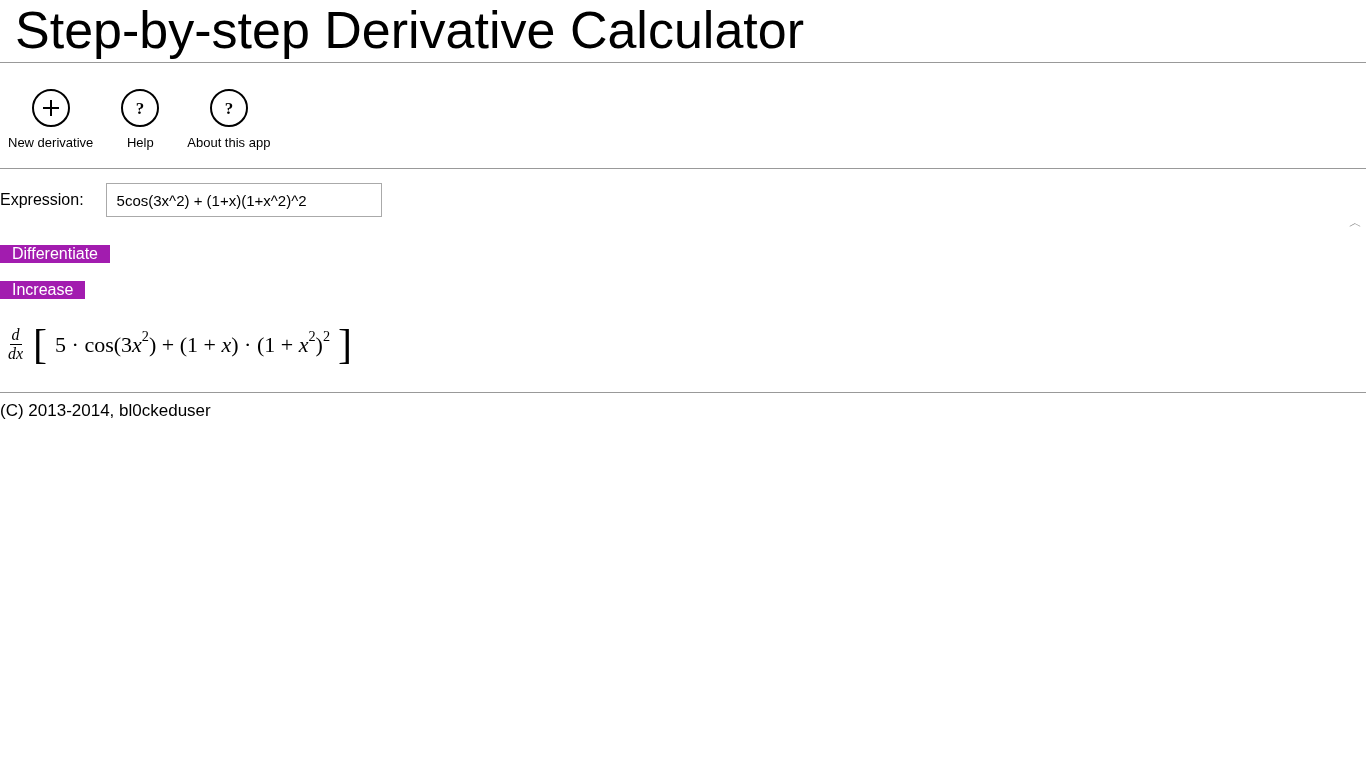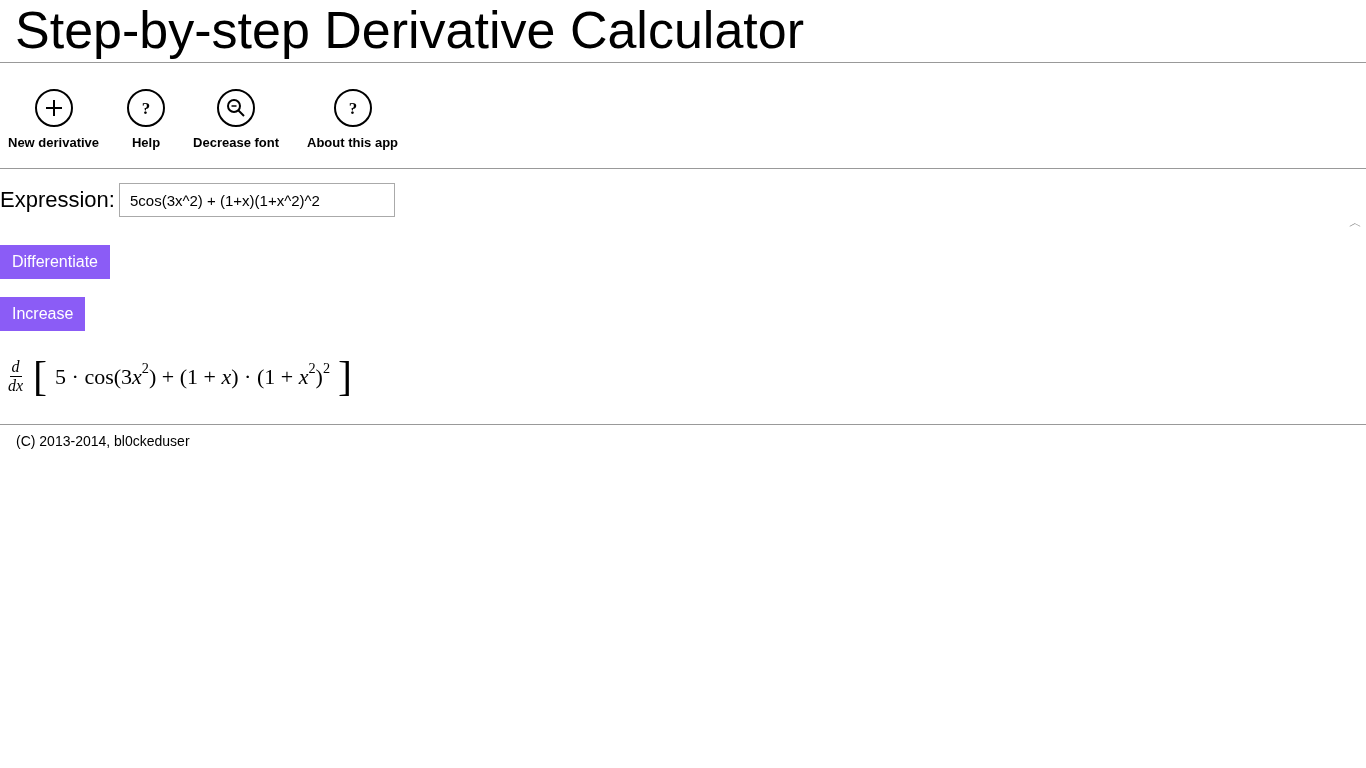--- a/index.html
+++ b/index.html
@@ -32,40 +32,40 @@
       cursor: pointer;
       font-family: "Segoe UI", sans-serif;
     }
     .tool .icon {
       width: 38px; height: 38px;
       border: 2px solid black;
       border-radius: 50%;
       display: flex; align-items: center; justify-content: center;
       margin-bottom: 8px;
     }
-    .tool .label { font-size: 13px; font-weight: 700; text-align: right; }
+    .tool .label { font-size: 13px; font-weight: 400; text-align: right; }
     .content { padding: 14px 0 0 0; font-family: "Segoe UI", sans-serif; }
     .row { display: flex; align-items: center; margin-bottom: 10px; }
-    .row label { font-size: 22px; margin-right: 4px; }
+    .row label { font-size: 16px; margin-right: 22px; }
     input[type=text] {
       height: 32px;
       border: 1px solid #aaa;
       padding: 16px 10px;
       font-size: 15px;
       font-family: "Segoe UI", sans-serif;
       outline: none;
     }
     .expr-input { width: 276px; }
     .var-input  { width: 276px; }
     .btn {
       display: inline-block;
-      background: #8b5cf6;
+      background: #a21caf;
       color: white;
       border: none;
-      padding: 8px 12px;
+      padding: 0 12px;
       font-size: 16px;
       font-family: "Segoe UI", sans-serif;
       cursor: pointer;
       margin-top: 18px;
     }
     .math-preview {
       font-family: "Cambria Math", "Times New Roman", serif;
       font-size: 22px;
       margin: 28px 0 30px 6px;
       display: flex;
@@ -83,21 +83,21 @@
     .bigbracket {
       font-size: 42px; line-height: 0.8;
       font-family: "Cambria Math", serif;
     }
     .mathexpr {
       font-style: normal;
       font-family: "Cambria Math", "Times New Roman", serif;
     }
     .mathexpr i { font-style: italic; }
     sup { font-size: 0.65em; position: relative; top: -0.2em; }
-    .footer { font-size: 14px; padding: 8px 16px; font-family: "Segoe UI", sans-serif; }
+    .footer { font-size: 17px; padding: 8px 0; font-family: "Segoe UI", sans-serif; }
     .scroll-up {
       position: absolute;
       right: 4px;
       top: 214px;
       color: #888;
       font-size: 13px;
       font-family: "Segoe UI Symbol", sans-serif;
     }
   </style>
 </head>
@@ -116,30 +116,20 @@
     </span>
     <span class="label">New derivative</span>
   </div>
   <div class="tool">
     <span class="icon">
       <svg width="18" height="20" viewBox="0 0 18 20">
           <text x="9" y="16" font-size="17" font-family="Segoe UI" font-weight="600" text-anchor="middle">?</text>
         </svg>
     </span>
     <span class="label">Help</span>
-  </div>
-  <div class="tool">
-    <span class="icon">
-      <svg width="22" height="22" viewBox="0 0 22 22">
-          <circle cx="9" cy="9" r="6" fill="none" stroke="black" stroke-width="2"></circle>
-          <line x1="13.5" y1="13.5" x2="19" y2="19" stroke="black" stroke-width="2"></line>
-          <line x1="6.5" y1="9" x2="11.5" y2="9" stroke="black" stroke-width="1.5"></line>
-        </svg>
-    </span>
-    <span class="label">Decrease font</span>
   </div>
   <div class="tool">
     <span class="icon">
       <svg width="18" height="20" viewBox="0 0 18 20">
           <text x="9" y="16" font-size="17" font-family="Segoe UI" font-weight="600" text-anchor="middle">?</text>
         </svg>
     </span>
     <span class="label">About this app</span>
   </div>
 </div>

